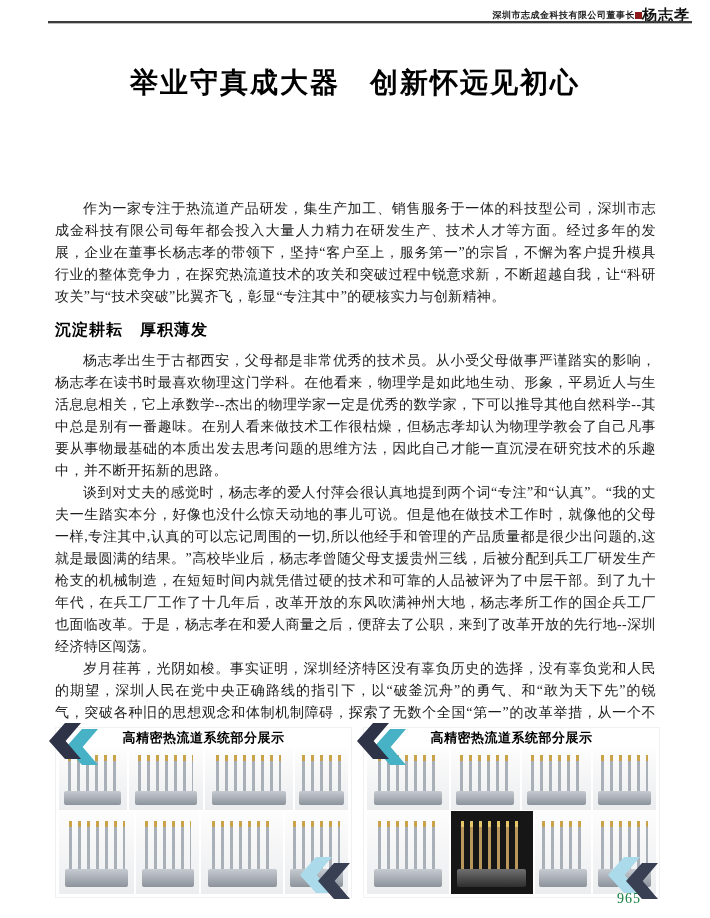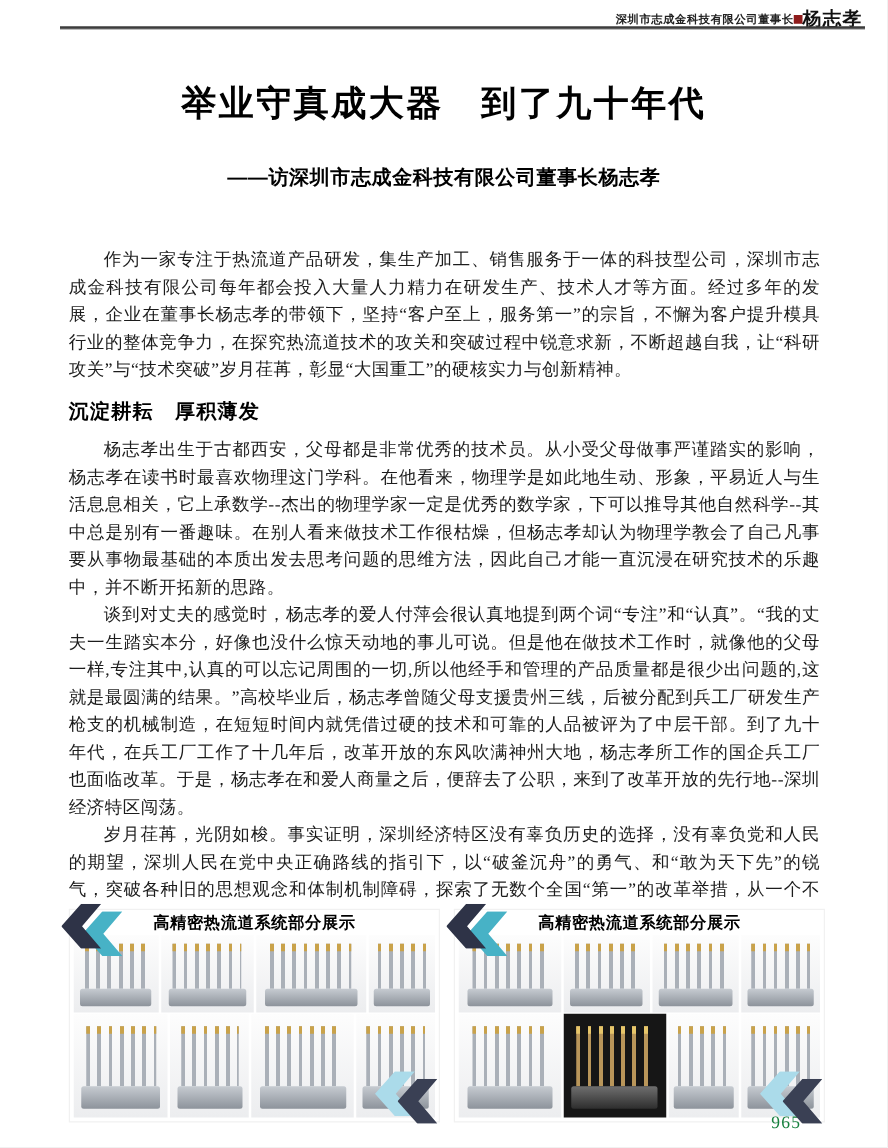--- a/index.html
+++ b/index.html
@@ -124,25 +124,24 @@
 
 <div class="page">
 
   <div class="runhead">
     <span class="company">深圳市志成金科技有限公司董事长</span>
     <span class="sq"></span>
     <span class="author">杨志孝</span>
   </div>
   <div class="head-rule"></div>
 
-  <div class="title">举业守真成大器　到了九十年代</div>
-  <div class="subtitle">——访深圳市志成金科技有限公司董事长杨志孝</div>
+  <div class="title">举业守真成大器　创新怀远见初心</div>
 
   <div class="body">
-    <p>作为一家专注于热流道产品研发，集生产加工、销售服务于一体的科技型公司，深圳市志成金科技有限公司每年都会投入大量人力精力在研发生产、技术人才等方面。经过多年的发展，企业在董事长杨志孝的带领下，坚持“客户至上，服务第一”的宗旨，不懈为客户提升模具行业的整体竞争力，在探究热流道技术的攻关和突破过程中锐意求新，不断超越自我，让“科研攻关”与“技术突破”岁月荏苒，彰显“大国重工”的硬核实力与创新精神。</p>
+    <p>作为一家专注于热流道产品研发，集生产加工、销售服务于一体的科技型公司，深圳市志成金科技有限公司每年都会投入大量人力精力在研发生产、技术人才等方面。经过多年的发展，企业在董事长杨志孝的带领下，坚持“客户至上，服务第一”的宗旨，不懈为客户提升模具行业的整体竞争力，在探究热流道技术的攻关和突破过程中锐意求新，不断超越自我，让“科研攻关”与“技术突破”比翼齐飞，彰显“专注其中”的硬核实力与创新精神。</p>
     <div class="sect">沉淀耕耘　厚积薄发</div>
     <p>杨志孝出生于古都西安，父母都是非常优秀的技术员。从小受父母做事严谨踏实的影响，杨志孝在读书时最喜欢物理这门学科。在他看来，物理学是如此地生动、形象，平易近人与生活息息相关，它上承数学--杰出的物理学家一定是优秀的数学家，下可以推导其他自然科学--其中总是别有一番趣味。在别人看来做技术工作很枯燥，但杨志孝却认为物理学教会了自己凡事要从事物最基础的本质出发去思考问题的思维方法，因此自己才能一直沉浸在研究技术的乐趣中，并不断开拓新的思路。</p>
     <p>谈到对丈夫的感觉时，杨志孝的爱人付萍会很认真地提到两个词“专注”和“认真”。“我的丈夫一生踏实本分，好像也没什么惊天动地的事儿可说。但是他在做技术工作时，就像他的父母一样,专注其中,认真的可以忘记周围的一切,所以他经手和管理的产品质量都是很少出问题的,这就是最圆满的结果。”高校毕业后，杨志孝曾随父母支援贵州三线，后被分配到兵工厂研发生产枪支的机械制造，在短短时间内就凭借过硬的技术和可靠的人品被评为了中层干部。到了九十年代，在兵工厂工作了十几年后，改革开放的东风吹满神州大地，杨志孝所工作的国企兵工厂也面临改革。于是，杨志孝在和爱人商量之后，便辞去了公职，来到了改革开放的先行地--深圳经济特区闯荡。</p>
     <p>岁月荏苒，光阴如梭。事实证明，深圳经济特区没有辜负历史的选择，没有辜负党和人民的期望，深圳人民在党中央正确路线的指引下，以“破釜沉舟”的勇气、和“敢为天下先”的锐气，突破各种旧的思想观念和体制机制障碍，探索了无数个全国“第一”的改革举措，从一个不为人</p>
   </div>
 
   <div class="gallery">
 
     <div class="panel">
       <div class="decor-tl">

